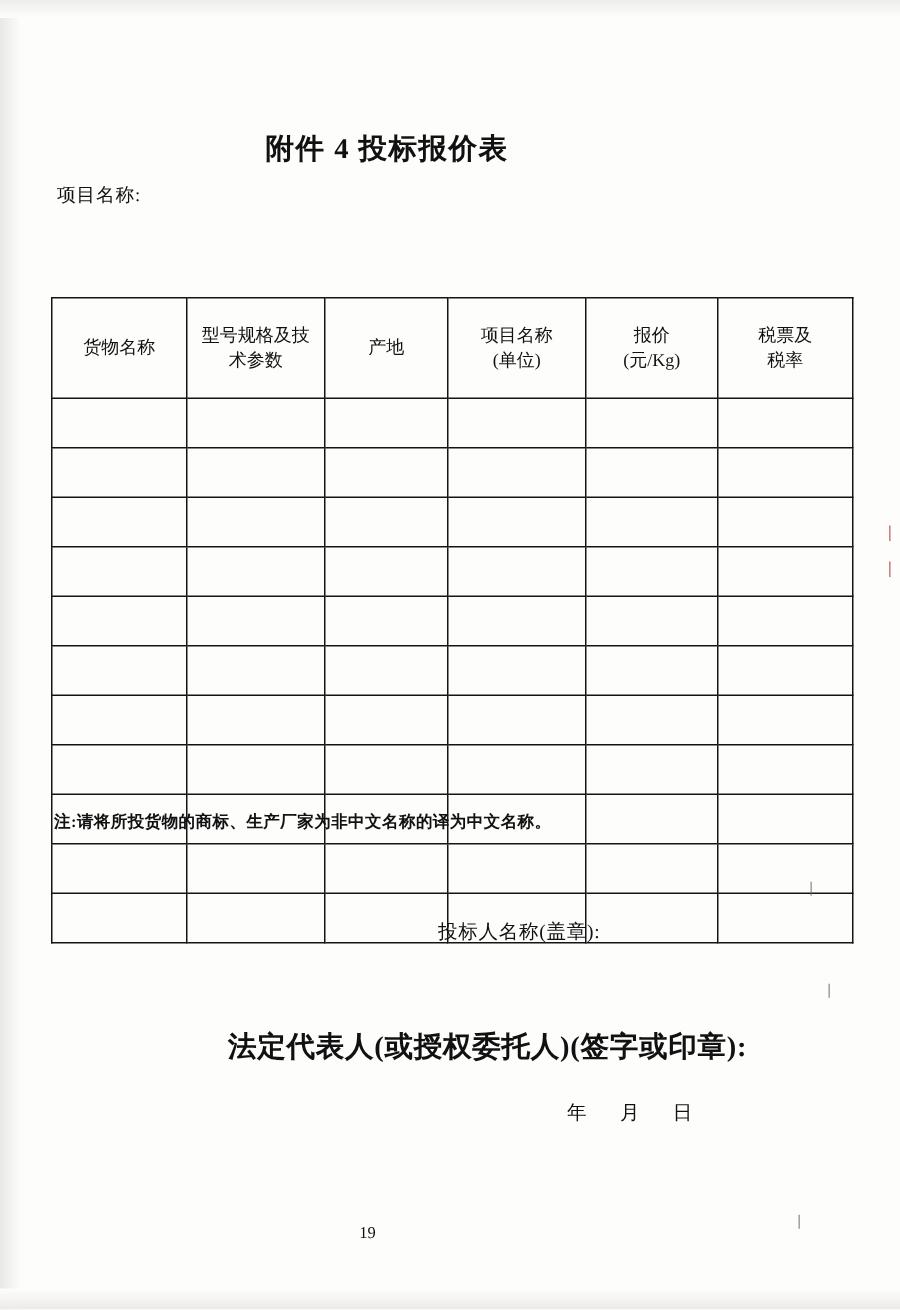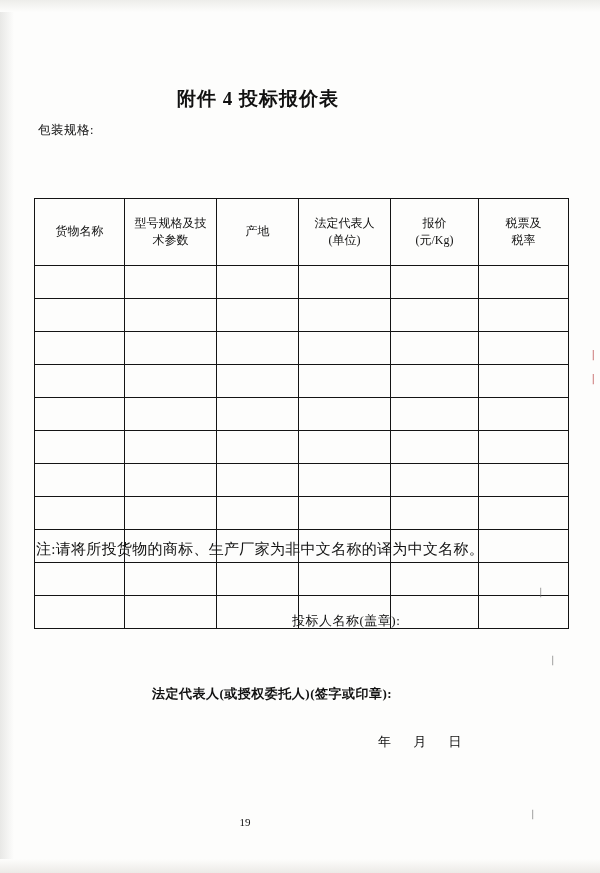--- a/index.html
+++ b/index.html
@@ -93,38 +93,39 @@
     height: 32px;
   }
   .hdr-line {
     display: block;
   }
 
   .note {
     position: absolute;
     top: 540px;
     left: 36px;
-    font-size: 15px;
+    font-size: 11px;
     letter-spacing: 0.3px;
+    font-weight: bold;
   }
 
   .bidder-line {
     position: absolute;
     top: 612px;
     left: 280px;
     font-size: 13px;
     letter-spacing: 0.5px;
     margin-left: 12px;
   }
 
   .legal-rep-line {
     position: absolute;
     top: 685px;
     left: 152px;
-    font-size: 13px;
+    font-size: 19px;
     font-weight: bold;
     letter-spacing: 0.5px;
   }
 
   .date-line {
     position: absolute;
     top: 733px;
     left: 378px;
     font-size: 13px;
     letter-spacing: 0.5px;
@@ -164,21 +165,21 @@
 <body>
 
 <div class="page">
 
   <div class="scan-edge-left"></div>
   <div class="scan-edge-top"></div>
   <div class="scan-edge-bottom"></div>
 
   <div class="doc-title">附件 4 投标报价表</div>
 
-  <div class="project-name-label">包装规格:</div>
+  <div class="project-name-label">项目名称:</div>
 
   <table class="price-table">
     <colgroup>
       <col style="width:90px">
       <col style="width:92px">
       <col style="width:82px">
       <col style="width:92px">
       <col style="width:88px">
       <col style="width:90px">
     </colgroup>
@@ -190,21 +191,21 @@
         </td>
         <td>
           <span class="hdr-line">型号规格及技</span>
           <span class="hdr-line">术参数</span>
         </td>
         <td>
           <span class="hdr-line">产地</span>
           <span class="hdr-line"></span>
         </td>
         <td>
-          <span class="hdr-line">法定代表人</span>
+          <span class="hdr-line">项目名称</span>
           <span class="hdr-line">(单位)</span>
         </td>
         <td>
           <span class="hdr-line">报价</span>
           <span class="hdr-line">(元/Kg)</span>
         </td>
         <td>
           <span class="hdr-line">税票及</span>
           <span class="hdr-line">税率</span>
         </td>

